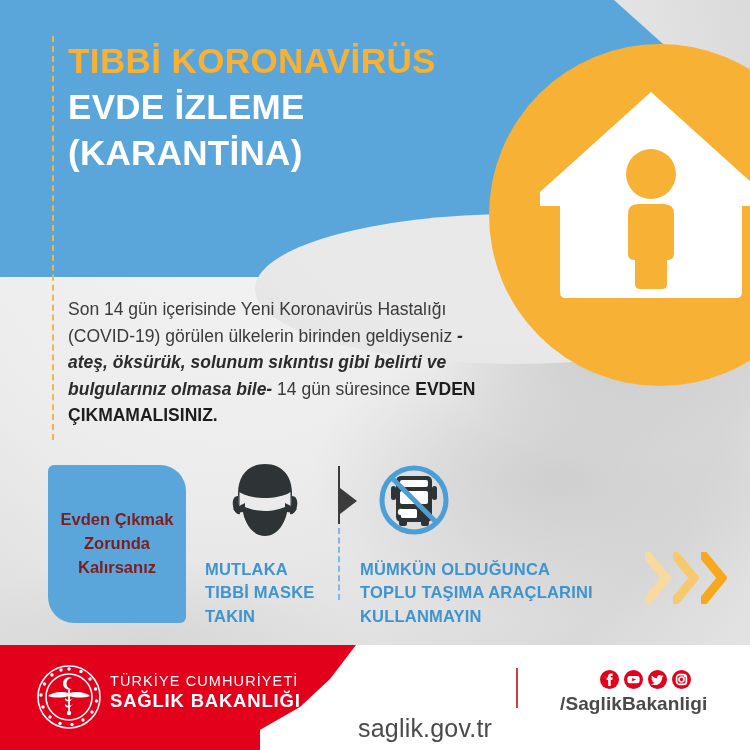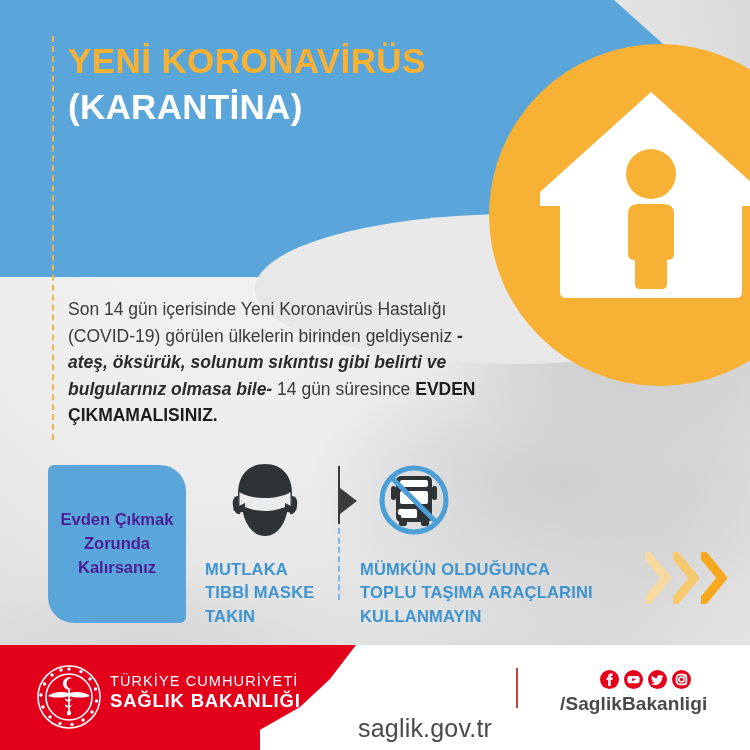--- a/index.html
+++ b/index.html
@@ -68,21 +68,21 @@
   .body-copy .strong{font-weight:bold;color:#1d1d1d;}
 
   
   .callout{
     position:absolute;left:48px;top:465px;width:138px;height:158px;
     background:#5aa6da;
     border-radius:6px 26px 6px 26px;
     display:flex;align-items:center;justify-content:center;
   }
   .callout-text{
-    color:#4c1d95;font-size:16.5px;font-weight:bold;line-height:1.45;
+    color:#7f1d1d;font-size:16.5px;font-weight:bold;line-height:1.45;
     text-align:center;
   }
 
   
   .advice{position:absolute;}
   .advice-mask{left:205px;top:462px;width:120px;}
   .advice-bus{left:360px;top:462px;width:250px;}
   .advice-icon{height:80px;display:flex;align-items:center;}
   .advice-mask .advice-icon{justify-content:center;}
   .advice-bus .advice-icon{justify-content:flex-start;padding-left:14px;}
@@ -152,21 +152,22 @@
       <path d="M115 6 L226 106 L226 120 L206 120 L206 206 Q206 212 200 212 L30 212 Q24 212 24 206 L24 120 L4 120 L4 106 Z" fill="#ffffff"></path>
       <circle cx="115" cy="88" r="25" fill="#f7b236"></circle>
       <path d="M92 128 Q92 118 102 118 L128 118 Q138 118 138 128 L138 168 Q138 174 131 174 L131 198 Q131 203 126 203
                L104 203 Q99 203 99 198 L99 174 Q92 174 92 168 Z" fill="#f7b236"></path>
     </svg>
   </div>
 
   <div class="dash-guide"></div>
 
   <div class="headline">
-    <div class="hl-1">YENİ KORONAVİRÜS</div>
+    <div class="hl-1">TIBBİ KORONAVİRÜS</div>
+    <div class="hl-2">EVDE İZLEME</div>
     <div class="hl-2">(KARANTİNA)</div>
   </div>
 
   <div class="body-copy">
     <span>Son 14 gün içerisinde Yeni Koronavirüs Hastalığı (COVID-19) görülen ülkelerin birinden geldiyseniz </span><span class="ital">-ateş, öksürük, solunum sıkıntısı gibi belirti ve bulgularınız olmasa bile-</span><span> 14 gün süresince </span><span class="strong">EVDEN ÇIKMAMALISINIZ.</span>
   </div>
 
   <div class="callout">
     <div class="callout-text">Evden Çıkmak Zorunda Kalırsanız</div>
   </div>

